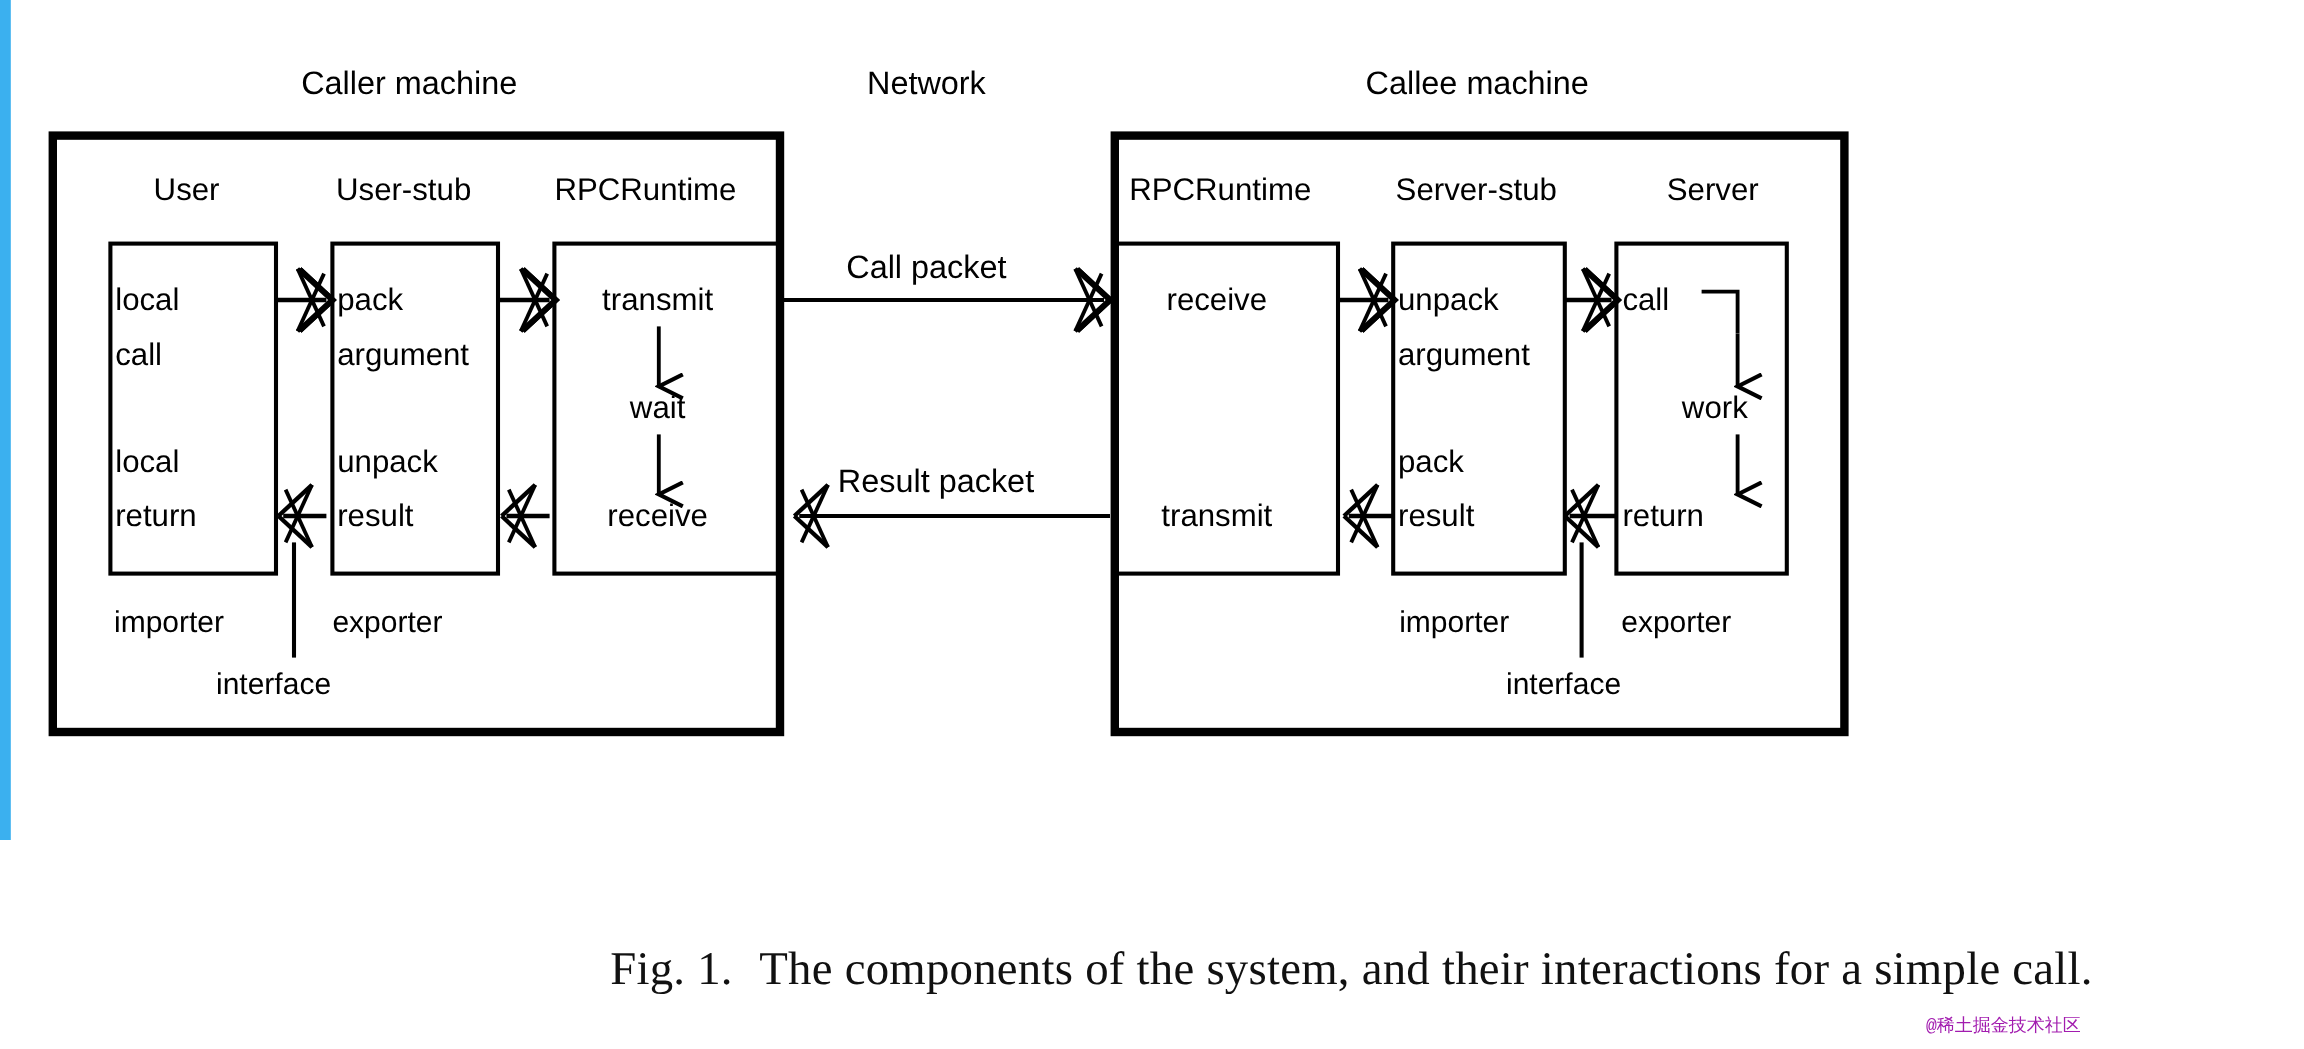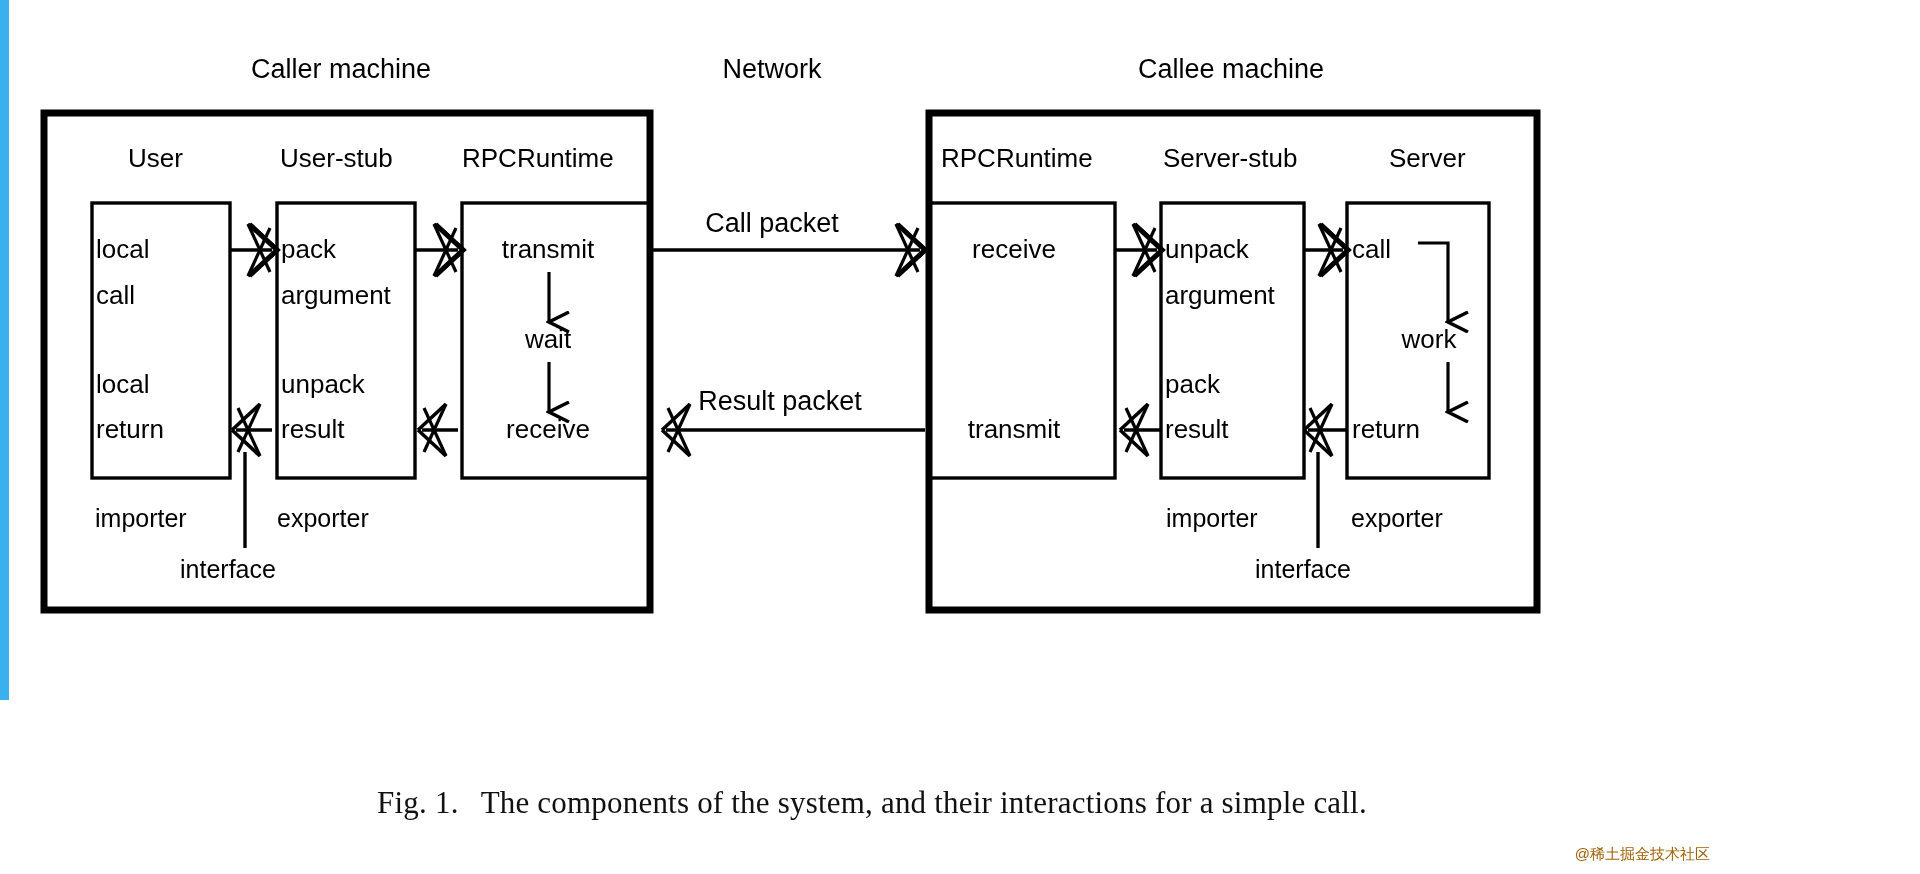--- a/index.html
+++ b/index.html
@@ -22,34 +22,34 @@
     font-family: "Liberation Sans", sans-serif;
     fill: #000;
     font-size: 26px;
   }
   .dtext-title { font-size: 27px; }
   .dtext-head  { font-size: 26px; }
   .dtext-small { font-size: 25px; }
   .caption {
     position: absolute;
     left: 0; right: 0; top: 785px;
-    text-align: center;
+    text-align: right;
     font-family: "Liberation Serif", serif;
-    font-size: 31px;
+    font-size: 39px;
     color: #111;
     letter-spacing: 0.2px;
     white-space: pre;
   }
   .caption .capnum { margin-right: 22px; }
   .watermark {
     position: absolute;
-    right: 34px; bottom: 10px;
-    font-family: Liberation Sans, sans-serif;
+    right: 10px; bottom: 10px;
+    font-family: Liberation Mono, monospace;
     font-size: 15px;
-    color: #a16207;
+    color: #a21caf;
   }
 </style>
 </head>
 <body>
 
 <div id="stage">
 
   <div id="left-bar"></div>
 
   <svg id="diagram" width="1920" height="780" viewBox="0 0 1920 780" xmlns="http://www.w3.org/2000/svg">

